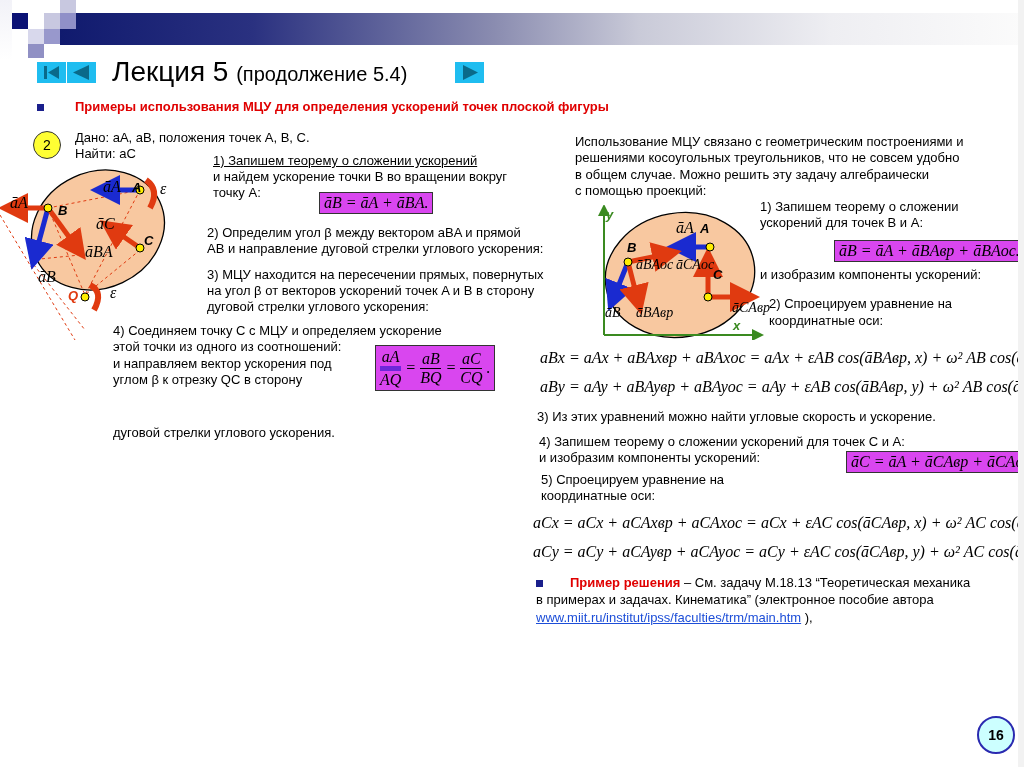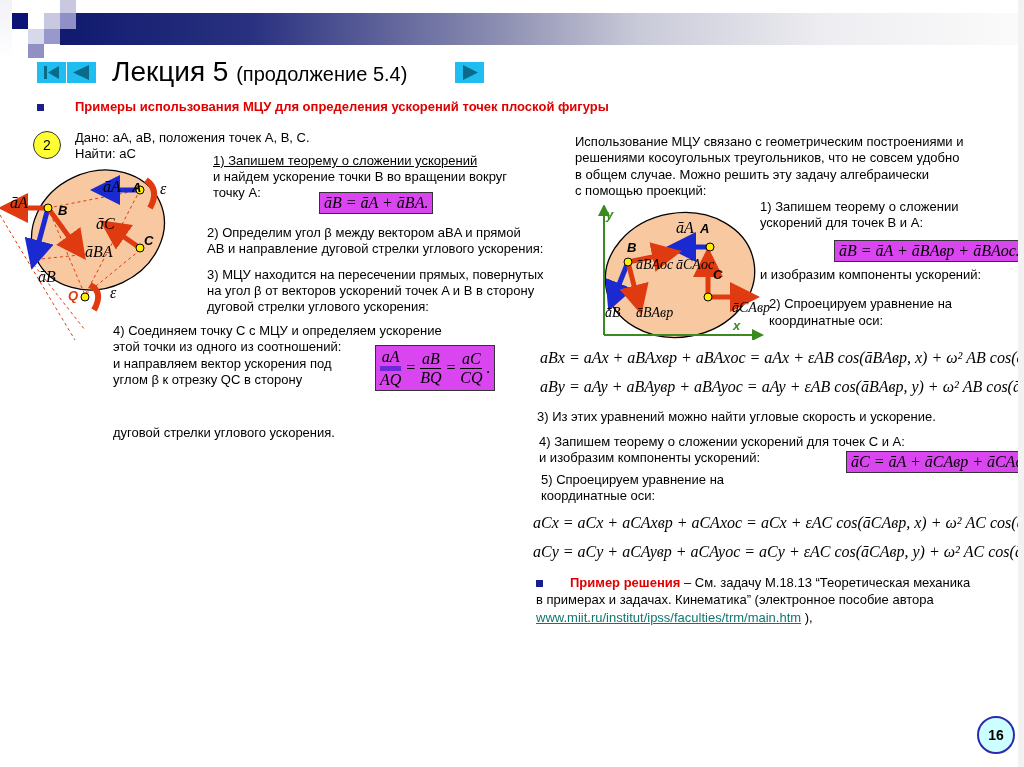--- a/index.html
+++ b/index.html
@@ -12,21 +12,21 @@
   .navbtn { position:absolute; width:29px; height:21px; background:#1fbdf0; }
   .title { left:112px; top:56px; font-size:28px; color:#000; white-space:nowrap; }
   .title small { font-size:20px; }
   .bullet { width:7px; height:7px; background:#1a1f8c; }
   .red-head { color:#e00000; font-weight:bold; font-size:13px; white-space:nowrap; }
   .t { font-size:13px; line-height:16px; white-space:nowrap; }
   .formula { background:#d946ef; border:1.5px solid #333; font-family:"Liberation Serif", serif; font-style:italic; font-size:16px; padding:1px 4px; white-space:nowrap; }
   .eq { font-family:"Liberation Serif", serif; font-style:italic; font-size:16px; white-space:nowrap; }
   .badge2 { left:33px; top:131px; width:26px; height:26px; border-radius:50%; background:#ffff33; border:1px solid #333; text-align:center; line-height:26px; font-size:14px; }
   .pagenum { left:977px; top:716px; width:34px; height:34px; border-radius:50%; background:#ccffff; border:2px solid #2a2ab0; text-align:center; line-height:34px; font-weight:bold; font-size:14px; color:#000; }
-  .link { color:#0f766e; text-decoration:underline; }
+  .link { color:#1d4ed8; text-decoration:underline; }
   .rightstrip { left:1018px; top:0; width:6px; height:767px; background:#f2f2f2; }
 </style>
 </head>
 <body>
 
 <div class="abs topbar"></div>
 <div class="sq" style="left:12px;top:13px;width:16px;height:16px;background:#0b1275;"></div>
 <div class="sq" style="left:44px;top:13px;width:16px;height:16px;background:#c8c8e0;"></div>
 <div class="sq" style="left:60px;top:0;width:16px;height:13px;background:#c8c8e0;"></div>
 <div class="sq" style="left:60px;top:13px;width:16px;height:16px;background:#9090c8;"></div>

